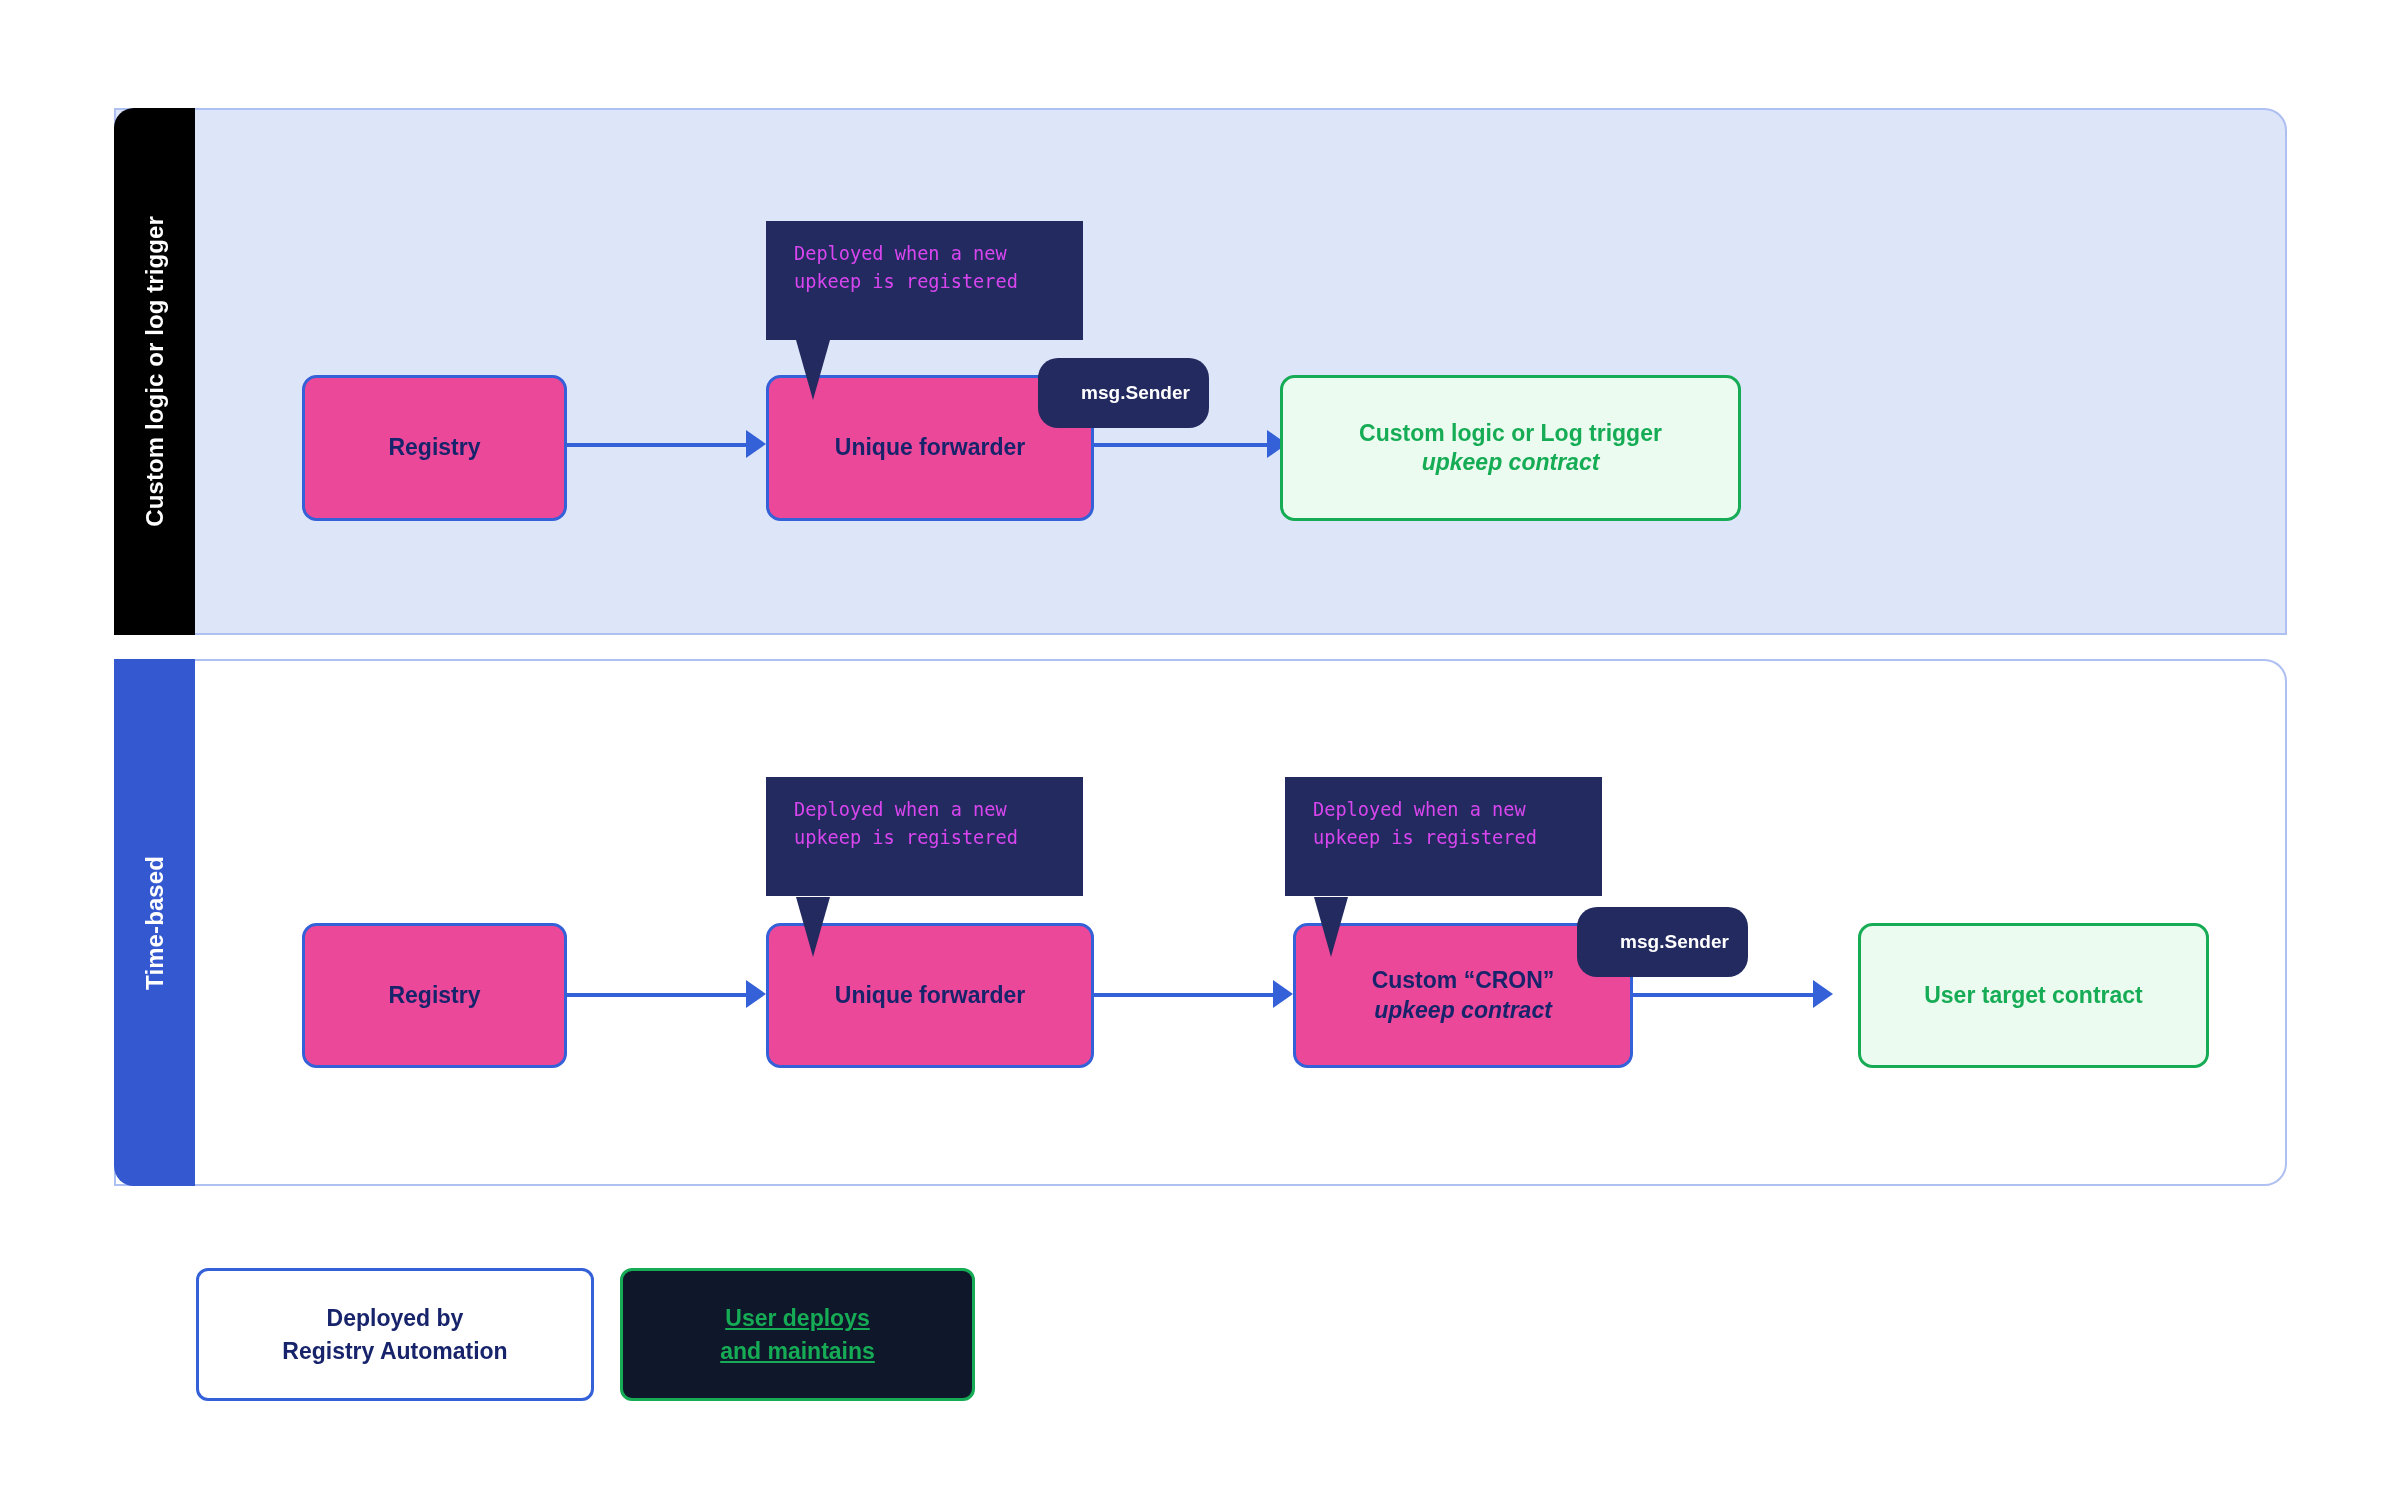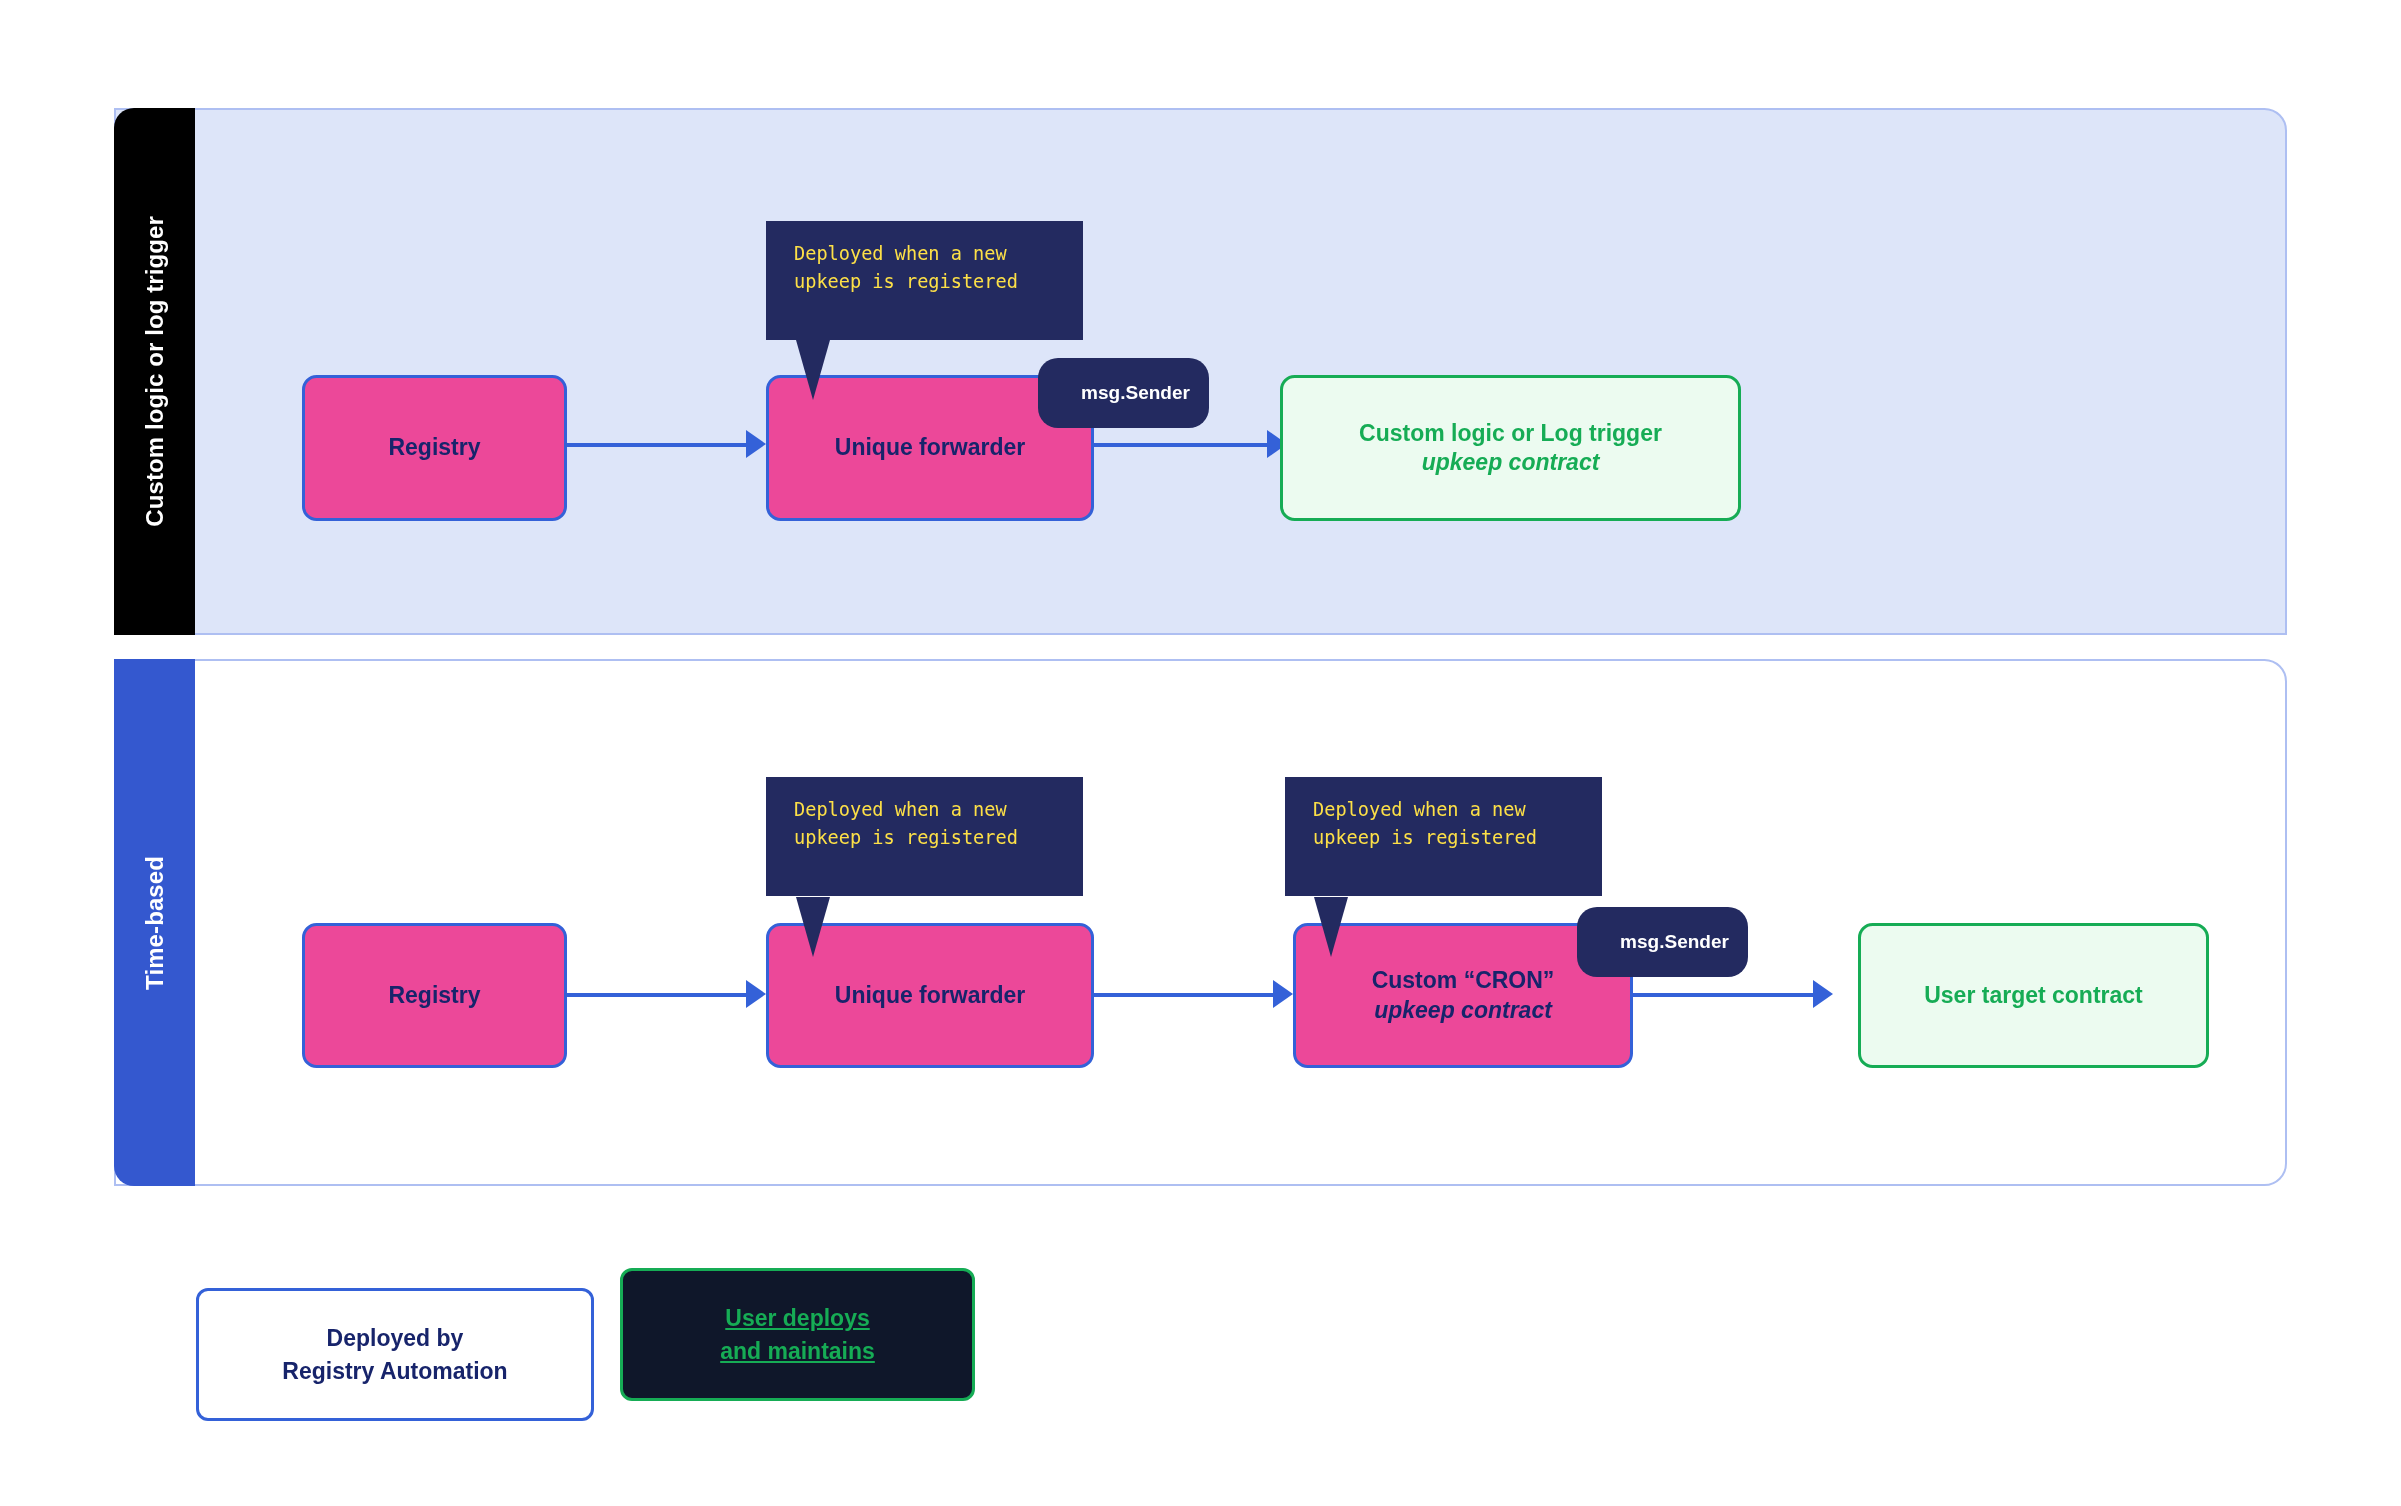--- a/index.html
+++ b/index.html
@@ -115,21 +115,21 @@
     height: 0;
     border-top: 14.6px solid transparent;
     border-bottom: 14.6px solid transparent;
     border-left: 20px solid #3461d8;
   }
 
   
   .callout {
     position: absolute;
     background: #232a60;
-    color: #fde047;
+    color: #d946ef;
     font-family: "DejaVu Sans Mono", monospace;
     font-size: 18.6px;
     line-height: 1.52;
     padding: 18.6px 22.5px 20px 28px;
     box-sizing: border-box;
     white-space: pre;
   }
   .callout-tail {
     position: absolute;
     width: 0;
@@ -250,21 +250,21 @@
   <div class="callout" style="left:766px; top:777px; width:317px; height:119px;"><span>Deployed when a new</span><br><span>upkeep is registered</span></div>
   <div class="callout-tail" style="left:796px; top:897px;"></div>
 
   <div class="callout" style="left:1285px; top:777px; width:317px; height:119px;"><span>Deployed when a new</span><br><span>upkeep is registered</span></div>
   <div class="callout-tail" style="left:1314px; top:897px;"></div>
 
   <div class="pill" style="left:1577px; top:907px; width:171px; height:70px;">
     <span>msg.Sender</span>
   </div>
 
-  <div class="legend-box legend-blue" style="left:196px; top:1268px; width:398px; height:133px;margin-top:20px;">
+  <div class="legend-box legend-blue" style="left:196px; top:1268px; width:398px; height:133px;">
     <span>Deployed by</span>
     <span>Registry Automation</span>
   </div>
   <div class="legend-box legend-green" style="left:620px; top:1268px; width:355px; height:133px;">
     <span>User deploys</span>
     <span>and maintains</span>
   </div>
 
 </div>
 

